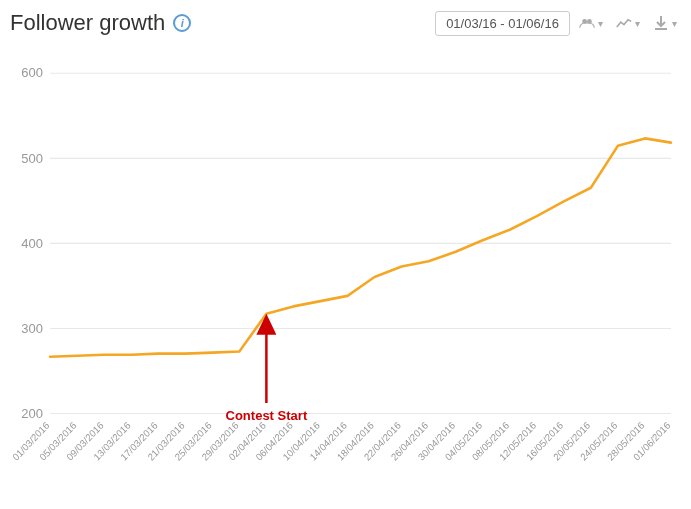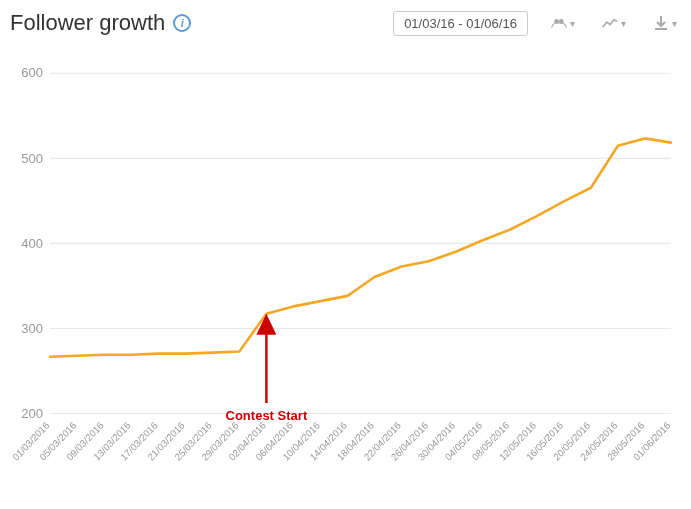--- a/index.html
+++ b/index.html
@@ -42,21 +42,21 @@
       display: flex;
       align-items: center;
       justify-content: center;
       cursor: pointer;
       font-style: italic;
       font-weight: bold;
     }
     .controls {
       display: flex;
       align-items: center;
-      gap: 19px;
+      gap: 5px;
     }
     .date-range {
       border: 1px solid #ccc;
       border-radius: 3px;
       padding: 4px 10px;
       font-size: 13px;
       color: #555;
       cursor: pointer;
     }
     .control-btn {

